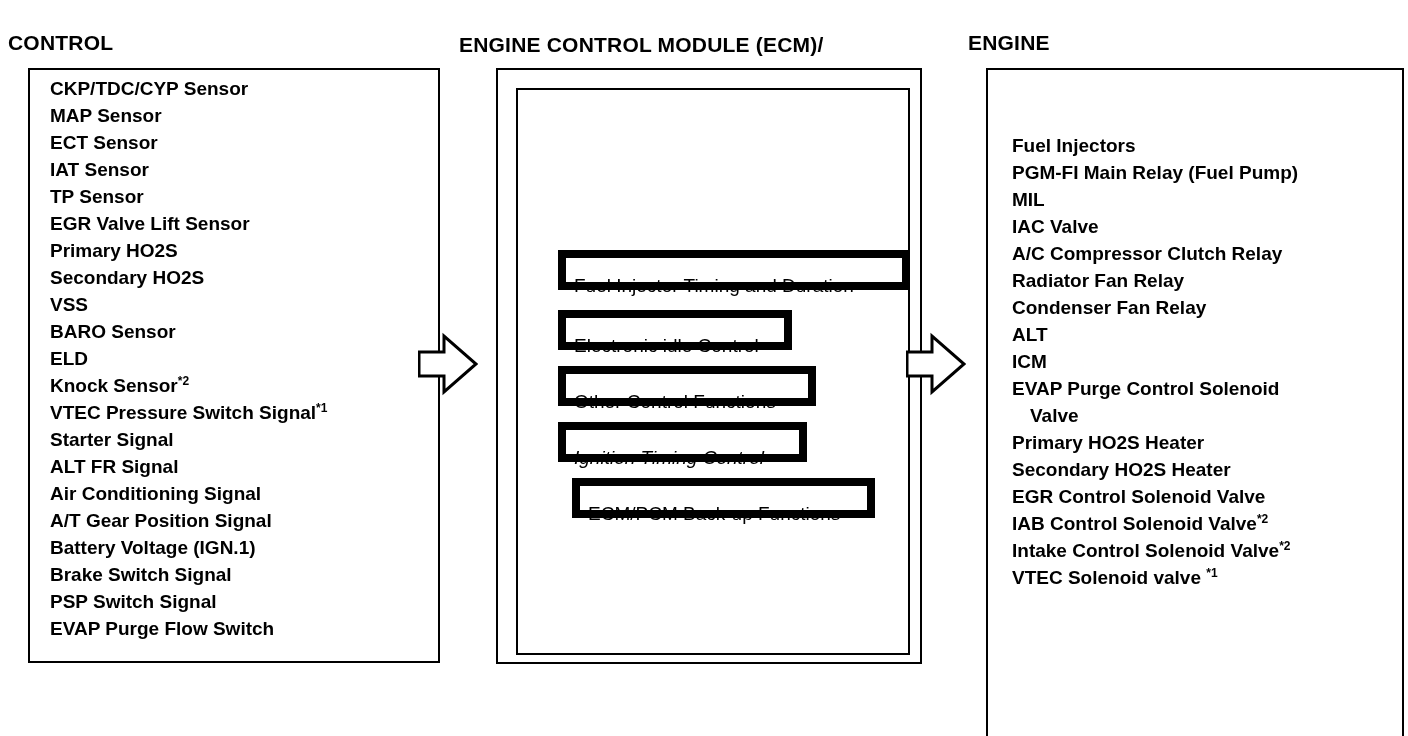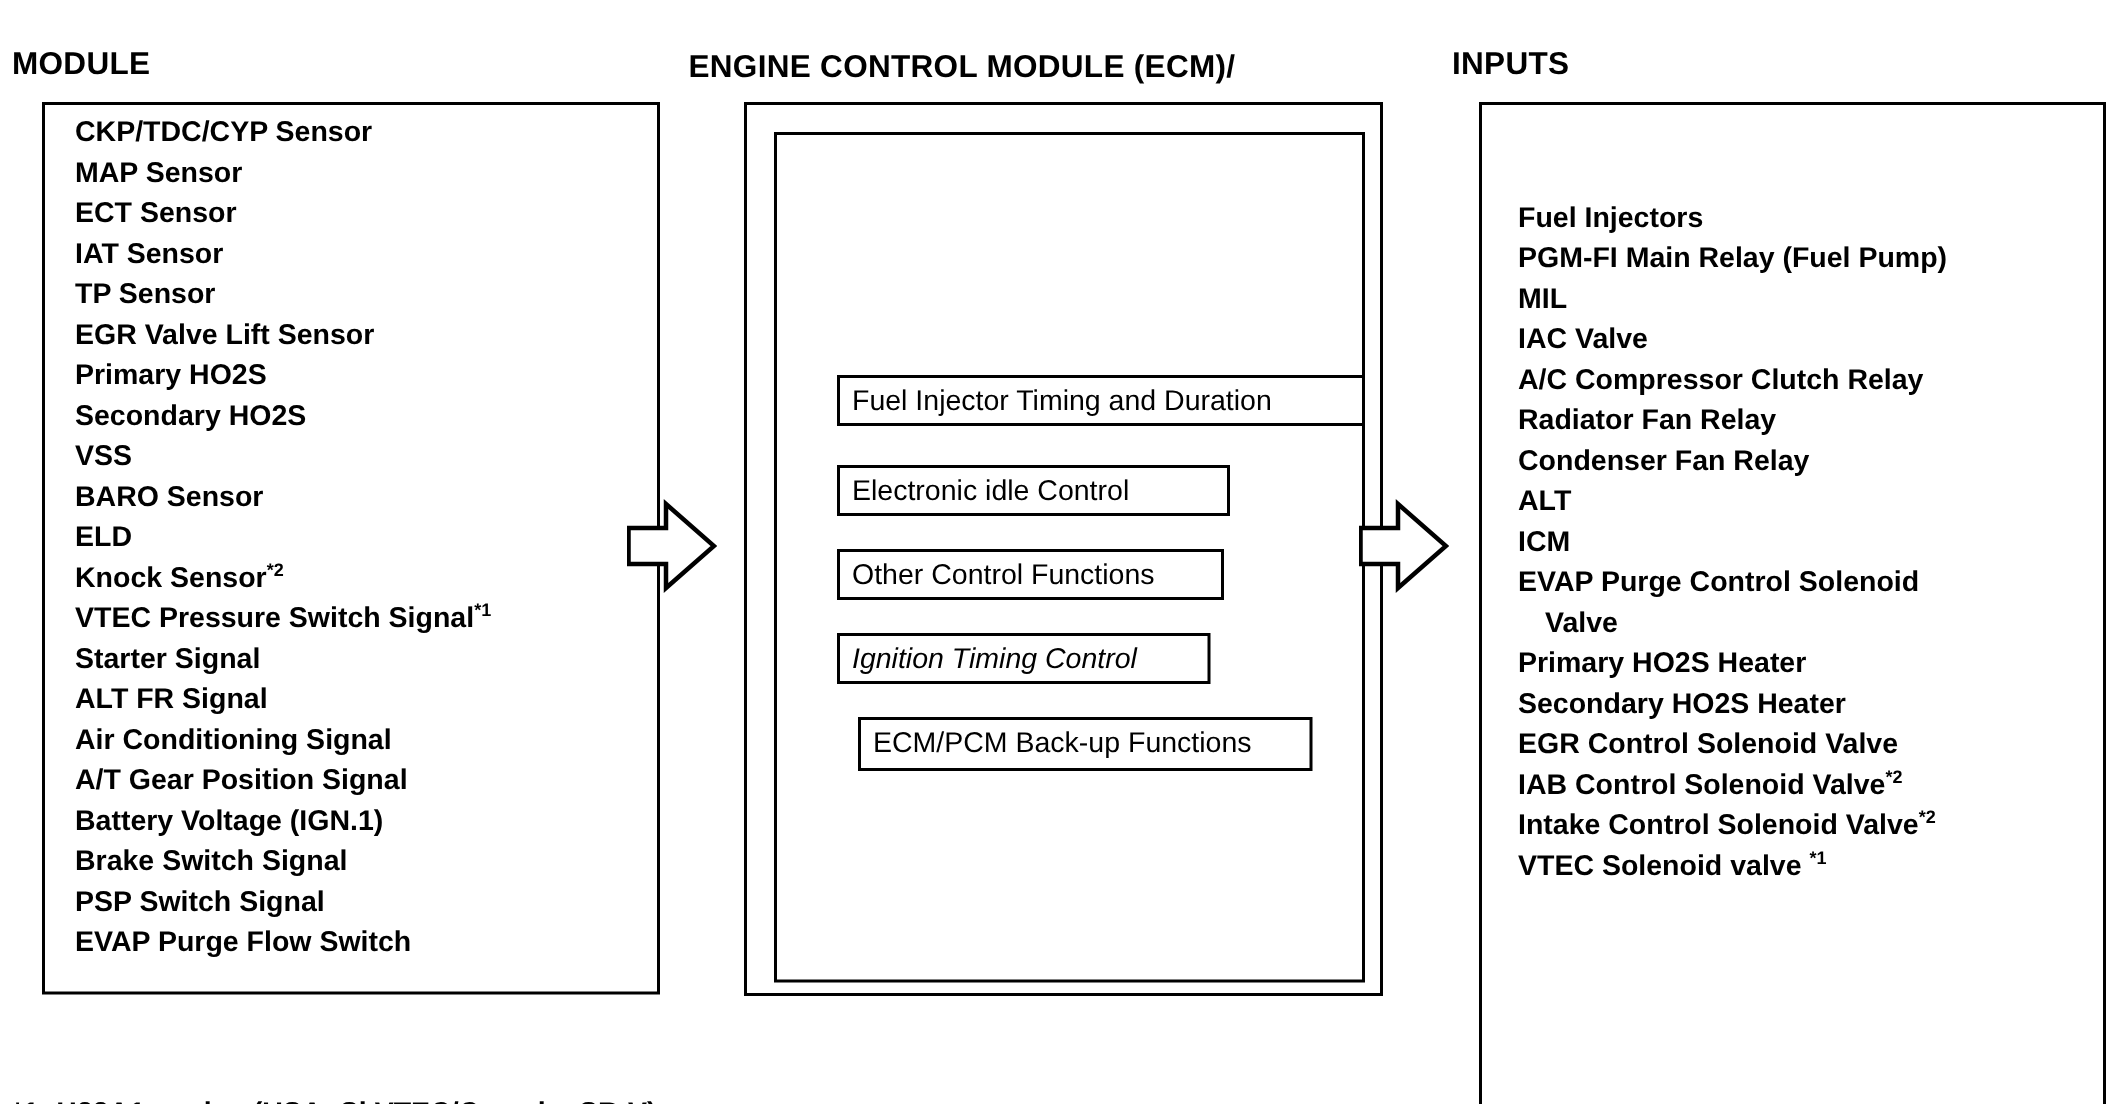--- a/index.html
+++ b/index.html
@@ -68,31 +68,31 @@
   sup.fn {
     font-size: 12px;
     font-weight: bold;
     vertical-align: super;
     line-height: 0;
   }
 
   
   .func-box {
     position: absolute;
-    border: 2px solid #000000;
+    border: 8px solid #000000;
     box-sizing: border-box;
     font-size: 19px;
     font-weight: normal;
     line-height: 32px;
-    padding: 0 8px;
+    padding: 12px 8px;
     background: #ffffff;
     white-space: pre;
   }
   #func-0 { left: 40px;  top: 160px; width: 352px; height: 34px; }
-  #func-1 { left: 40px;  top: 220px; width: 262px; height: 34px; }
+  #func-1 { left: 40px;  top: 220px; width: 234px; height: 34px; }
   #func-2 { left: 40px;  top: 276px; width: 258px; height: 34px; }
   #func-3 { left: 40px;  top: 332px; width: 249px; height: 34px; font-style: italic; }
   #func-4 { left: 54px;  top: 388px; width: 303px; height: 36px; }
 
   
   .arrow {
     position: absolute;
     top: 330px;
     width: 60px;
     height: 68px;
@@ -108,21 +108,21 @@
     top: 668px;
     font-size: 19px;
     font-weight: bold;
     line-height: 30px;
     white-space: pre;
   }
 </style>
 </head>
 <body>
 
-<div class="col-heading" id="inputs-heading">MODULE</div>
+<div class="col-heading" id="inputs-heading">CONTROL</div>
 
 <div class="panel" id="inputs-panel">
   <ul class="item-list" id="inputs-list"><li><span>CKP/TDC/CYP Sensor</span></li><li><span>MAP Sensor</span></li><li><span>ECT Sensor</span></li><li><span>IAT Sensor</span></li><li><span>TP Sensor</span></li><li><span>EGR Valve Lift Sensor</span></li><li><span>Primary HO2S</span></li><li><span>Secondary HO2S</span></li><li><span>VSS</span></li><li><span>BARO Sensor</span></li><li><span>ELD</span></li><li><span>Knock Sensor</span><sup class="fn">*2</sup></li><li><span>VTEC Pressure Switch Signal</span><sup class="fn">*1</sup></li><li><span>Starter Signal</span></li><li><span>ALT FR Signal</span></li><li><span>Air Conditioning Signal</span></li><li><span>A/T Gear Position Signal</span></li><li><span>Battery Voltage (IGN.1)</span></li><li><span>Brake Switch Signal</span></li><li><span>PSP Switch Signal</span></li><li><span>EVAP Purge Flow Switch</span></li></ul>
 </div>
 
 <div class="arrow" id="arrow-inputs-to-ecm">
   <svg width="60" height="68" viewBox="0 0 60 68" xmlns="http://www.w3.org/2000/svg">
     <polygon points="1,22 26,22 26,6 58,34 26,62 26,46 1,46" fill="#ffffff" stroke="#000000" stroke-width="3" stroke-linejoin="miter"></polygon>
   </svg>
 </div>
@@ -138,21 +138,21 @@
     <div class="func-box" id="func-4">ECM/PCM Back-up Functions</div>
   </div>
 </div>
 
 <div class="arrow" id="arrow-ecm-to-outputs">
   <svg width="60" height="68" viewBox="0 0 60 68" xmlns="http://www.w3.org/2000/svg">
     <polygon points="1,22 26,22 26,6 58,34 26,62 26,46 1,46" fill="#ffffff" stroke="#000000" stroke-width="3" stroke-linejoin="miter"></polygon>
   </svg>
 </div>
 
-<div class="col-heading" id="outputs-heading">INPUTS</div>
+<div class="col-heading" id="outputs-heading">ENGINE</div>
 
 <div class="panel" id="outputs-panel">
   <ul class="item-list" id="outputs-list"><li><span>Fuel Injectors</span></li><li><span>PGM-FI Main Relay (Fuel Pump)</span></li><li><span>MIL</span></li><li><span>IAC Valve</span></li><li><span>A/C Compressor Clutch Relay</span></li><li><span>Radiator Fan Relay</span></li><li><span>Condenser Fan Relay</span></li><li><span>ALT</span></li><li><span>ICM</span></li><li><span>EVAP Purge Control Solenoid</span></li><li class="indent"><span>Valve</span></li><li><span>Primary HO2S Heater</span></li><li><span>Secondary HO2S Heater</span></li><li><span>EGR Control Solenoid Valve</span></li><li><span>IAB Control Solenoid Valve</span><sup class="fn">*2</sup></li><li><span>Intake Control Solenoid Valve</span><sup class="fn">*2</sup></li><li><span>VTEC Solenoid valve </span><sup class="fn">*1</sup></li></ul>
 </div>
 
 <div class="footnotes">
   <div>*1: H22A1 engine (USA: Si VTEC/Canada: SR-V)</div>
   
 </div>
 

